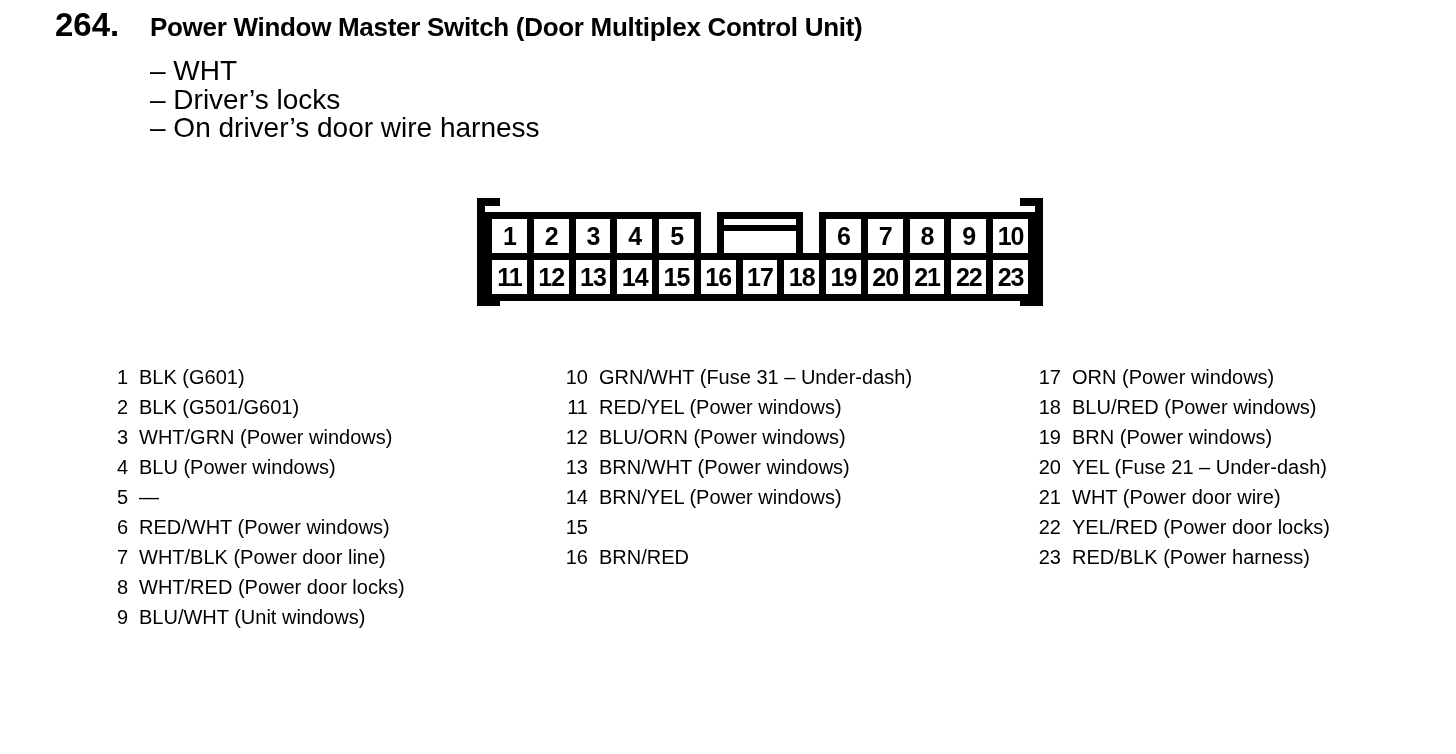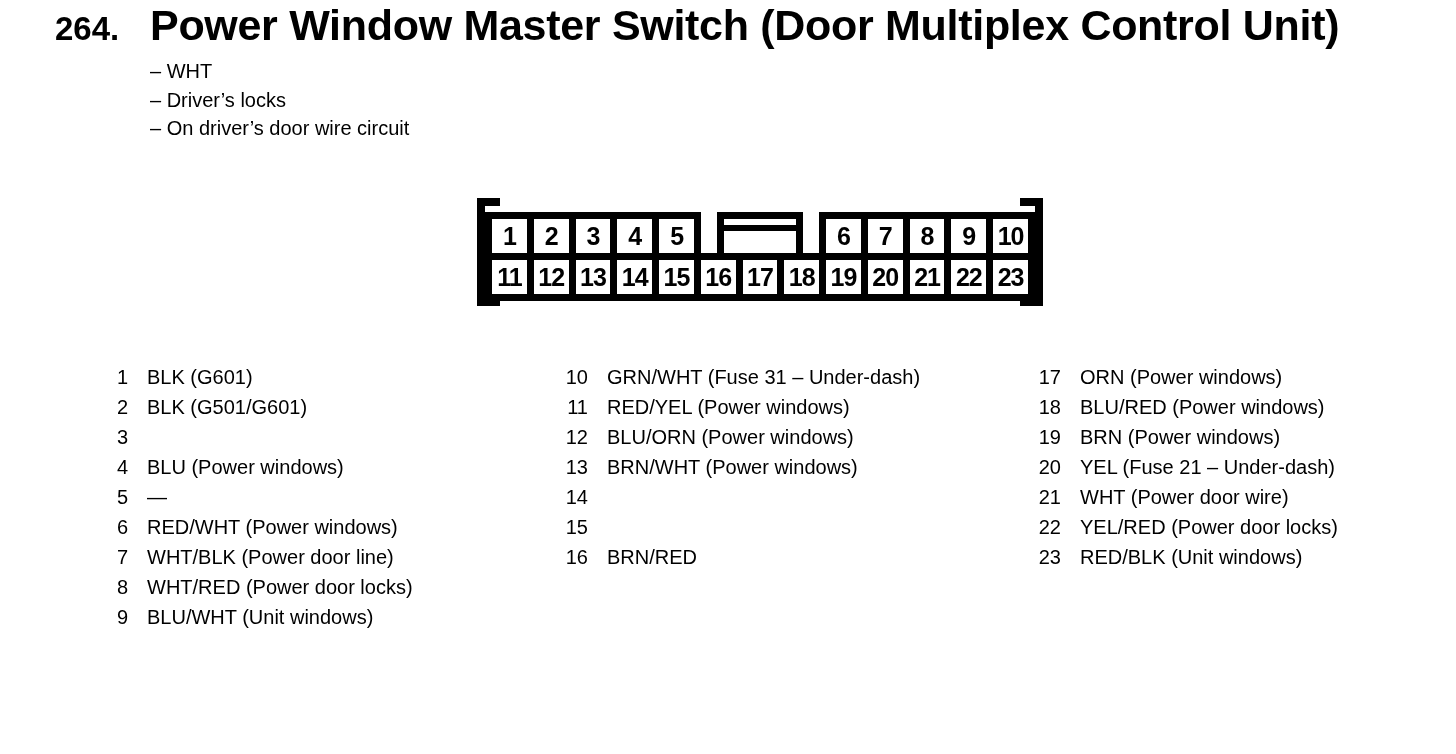--- a/index.html
+++ b/index.html
@@ -3,23 +3,23 @@
 <meta charset="utf-8">
 <style>
   html,body { margin:0; padding:0; background:#ffffff; }
   .page {
     position:relative; width:1456px; height:754px; background:#ffffff;
     color:#000; font-family:"Liberation Sans", sans-serif; overflow:hidden;
   }
   
   .header { position:absolute; left:55px; top:6px; display:flex; align-items:baseline; }
   .header .sec-num { font-weight:bold; font-size:33px; width:95px; flex:none; line-height:38px; }
-  .header .title { font-weight:bold; font-size:43px; margin:0; line-height:38px; letter-spacing:-0.3px; }
+  .header .title { font-weight:bold; font-size:26px; margin:0; line-height:38px; letter-spacing:-0.3px; }
   .bullets { position:absolute; left:150px; top:57px; margin:0; padding:0; list-style:none;
-             font-size:20px; line-height:28.7px; }
+             font-size:28px; line-height:28.7px; }
   
   .connector { position:absolute; left:470px; top:198px; width:580px; height:108px; }
   .flange-bar { position:absolute; top:0; bottom:0; width:8px; background:#000; }
   .flange-bar.fl-left { left:7px; }
   .flange-bar.fl-right { right:7px; }
   .hook { position:absolute; width:23px; height:8px; background:#000; }
   .hook.tl { left:7px; top:0; }  .hook.bl { left:7px; bottom:0; }
   .hook.tr { right:7px; top:0; } .hook.br { right:7px; bottom:0; }
   .cellblock { position:absolute; background:#000; box-sizing:border-box;
                display:flex; gap:7px; padding:7px; }
@@ -33,37 +33,37 @@
   .key-tab .tab-line { height:0; margin-top:6px; border-top:6px solid #000; }
   
   .pin-col { position:absolute; top:362px; margin:0; padding:0; list-style:none;
              font-size:20px; line-height:30px; }
   .pin-col.c1 { left:110px; }
   .pin-col.c2 { left:560px; }
   .pin-col.c3 { left:1033px; }
   .pin-row { display:flex; }
   .pin-num { flex:none; width:28px; text-align:right; }
   .c1 .pin-num { width:18px; }
-  .pin-label { margin-left:19px; }
+  .pin-label { margin-left:11px; }
   .lab-line { display:block; }
 </style>
 </head>
 <body>
 
 <div class="page">
 
   <div class="header">
     <span class="sec-num">264.</span>
     <h1 class="title">Power Window Master Switch (Door Multiplex Control Unit)</h1>
   </div>
 
   <ul class="bullets">
       <li>– WHT</li>
       <li>– Driver’s locks</li>
-      <li>– On driver’s door wire circuit</li>
+      <li>– On driver’s door wire harness</li>
     </ul>
 
   <div class="connector">
     <div class="hook tl"></div>
     <div class="hook bl"></div>
     <div class="flange-bar fl-left"></div>
     <div class="hook tr"></div>
     <div class="hook br"></div>
     <div class="flange-bar fl-right"></div>
 
@@ -110,20 +110,23 @@
         </span>
       </li>
       <li class="pin-row">
         <span class="pin-num">2</span>
         <span class="pin-label">
           <span class="lab-line">BLK (G501/G601)</span>
         </span>
       </li>
       <li class="pin-row">
         <span class="pin-num">3</span>
+        <span class="pin-label">
+          <span class="lab-line">WHT/GRN (Power windows)</span>
+        </span>
       </li>
       <li class="pin-row">
         <span class="pin-num">4</span>
         <span class="pin-label">
           <span class="lab-line">BLU (Power windows)</span>
         </span>
       </li>
       <li class="pin-row">
         <span class="pin-num">5</span>
         <span class="pin-label">
@@ -175,20 +178,23 @@
         </span>
       </li>
       <li class="pin-row">
         <span class="pin-num">13</span>
         <span class="pin-label">
           <span class="lab-line">BRN/WHT (Power windows)</span>
         </span>
       </li>
       <li class="pin-row">
         <span class="pin-num">14</span>
+        <span class="pin-label">
+          <span class="lab-line">BRN/YEL (Power windows)</span>
+        </span>
       </li>
       <li class="pin-row">
         <span class="pin-num">15</span>
       </li>
       <li class="pin-row">
         <span class="pin-num">16</span>
         <span class="pin-label">
           <span class="lab-line">BRN/RED</span>
         </span>
       </li>
@@ -226,18 +232,18 @@
       </li>
       <li class="pin-row">
         <span class="pin-num">22</span>
         <span class="pin-label">
           <span class="lab-line">YEL/RED (Power door locks)</span>
         </span>
       </li>
       <li class="pin-row">
         <span class="pin-num">23</span>
         <span class="pin-label">
-          <span class="lab-line">RED/BLK (Unit windows)</span>
+          <span class="lab-line">RED/BLK (Power harness)</span>
         </span>
       </li>
     </ul>
 
 </div>
 
 </body></html>

